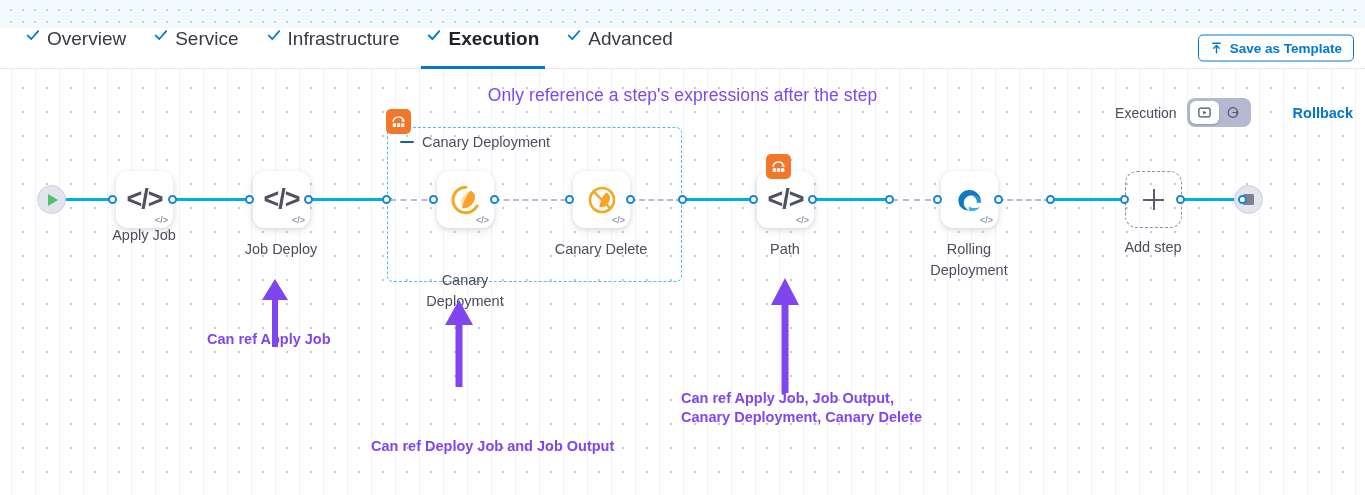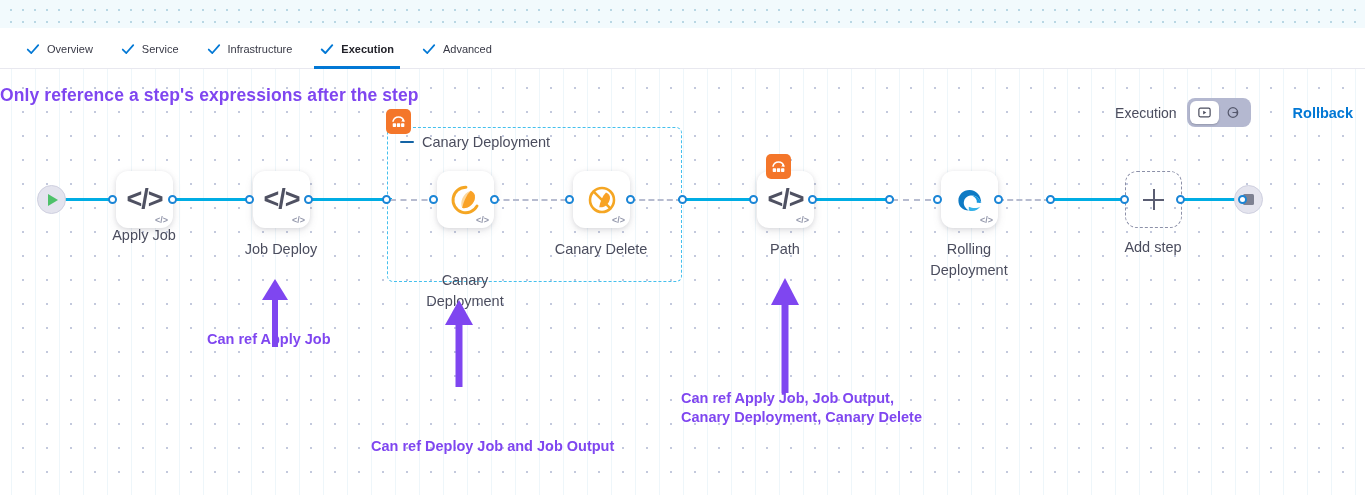--- a/index.html
+++ b/index.html
@@ -21,23 +21,23 @@
   }
 
   
   .tabbar {
     position: absolute; left: 0; top: 28px; width: 1365px; height: 41px;
     background: #ffffff;
     border-bottom: 1px solid #e8e8ef;
   }
   .tabs { position: absolute; left: 12px; top: 0; height: 41px; display: flex; align-items: center; }
   .tab {
-    display: flex; align-items: center; gap: 7px;
+    display: flex; align-items: flex-start; gap: 7px;
     height: 41px; padding: 0 14px;
-    font-size: 11px; color: #383946; white-space: nowrap;
+    font-size: 19px; color: #383946; white-space: nowrap;
     position: relative; cursor: pointer;
   }
   .tab.active { font-weight: bold; color: #22222a; }
   .tab.active::after {
     content: ""; position: absolute; left: 8px; right: 8px; bottom: 0;
     height: 3px; background: #0278d5;
   }
   .check { width: 14px; height: 14px; display: block; flex: none; }
 
   .save-tpl {
@@ -57,21 +57,21 @@
     background-image:
       repeating-linear-gradient(to right, #eef6fa 0px, #eef6fa 1px, transparent 1px, transparent 24px),
       radial-gradient(circle, #c3c9dd 0.85px, transparent 1px);
     background-size: 24px 100%, 24px 24px;
     background-position: 11px 0, 11px 7px;
   }
 
   
   .headline {
     position: absolute; left: 0; top: 16px; width: 1365px;
-    text-align: left; font-size: 17.5px; font-weight: bold;
+    text-align: center; font-size: 17.5px; font-weight: normal;
     color: #7f46f0; letter-spacing: .1px;
   }
 
   
   .exec-toggle {
     position: absolute; right: 12px; top: 29px;
     display: flex; align-items: center; gap: 10px;
   }
   .exec-label { font-size: 14px; color: #4b4d5e; }
   .seg {
@@ -207,20 +207,28 @@
 
       <div class="tab">
         <svg class="check" viewBox="0 0 16 16">
           <path d="M2 8.6 L6.1 12.6 L14 3.6" fill="none" stroke="#0278d5" stroke-width="2" stroke-linecap="round" stroke-linejoin="round"></path>
         </svg>
         <span>Advanced</span>
       </div>
 
     </div>
 
+    <button class="save-tpl">
+      <svg width="13" height="13" viewBox="0 0 16 16">
+        <path d="M8 14 L8 5" stroke="#0278d5" stroke-width="1.7" stroke-linecap="round"></path>
+        <path d="M4.6 8.2 L8 4.8 L11.4 8.2" fill="none" stroke="#0278d5" stroke-width="1.7" stroke-linecap="round" stroke-linejoin="round"></path>
+        <path d="M3.4 2.2 L12.6 2.2" stroke="#0278d5" stroke-width="1.7" stroke-linecap="round"></path>
+      </svg>
+      <span>Save as Template</span>
+    </button>
   </div>
 
   <div class="canvas">
 
     <div class="headline">Only reference a step's expressions after the step</div>
 
     <div class="exec-toggle">
       <span class="exec-label">Execution</span>
       <div class="seg">
         <div class="seg-btn on">

